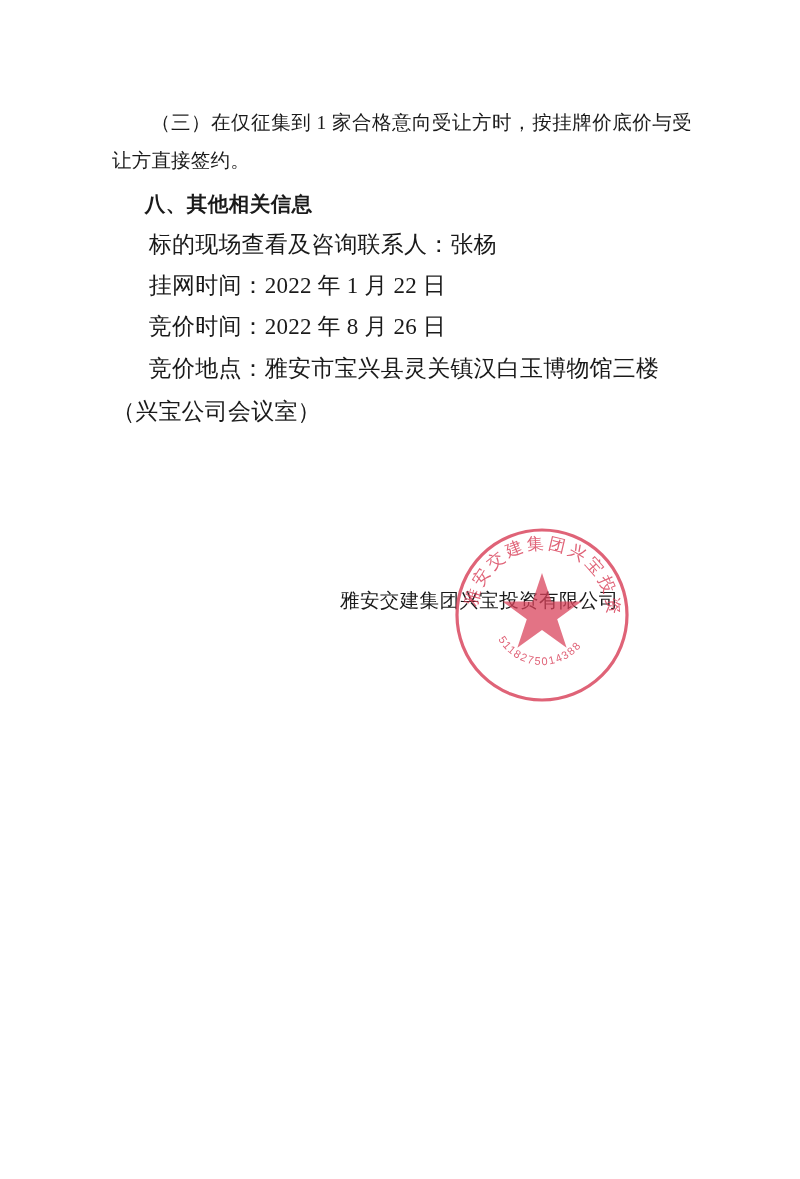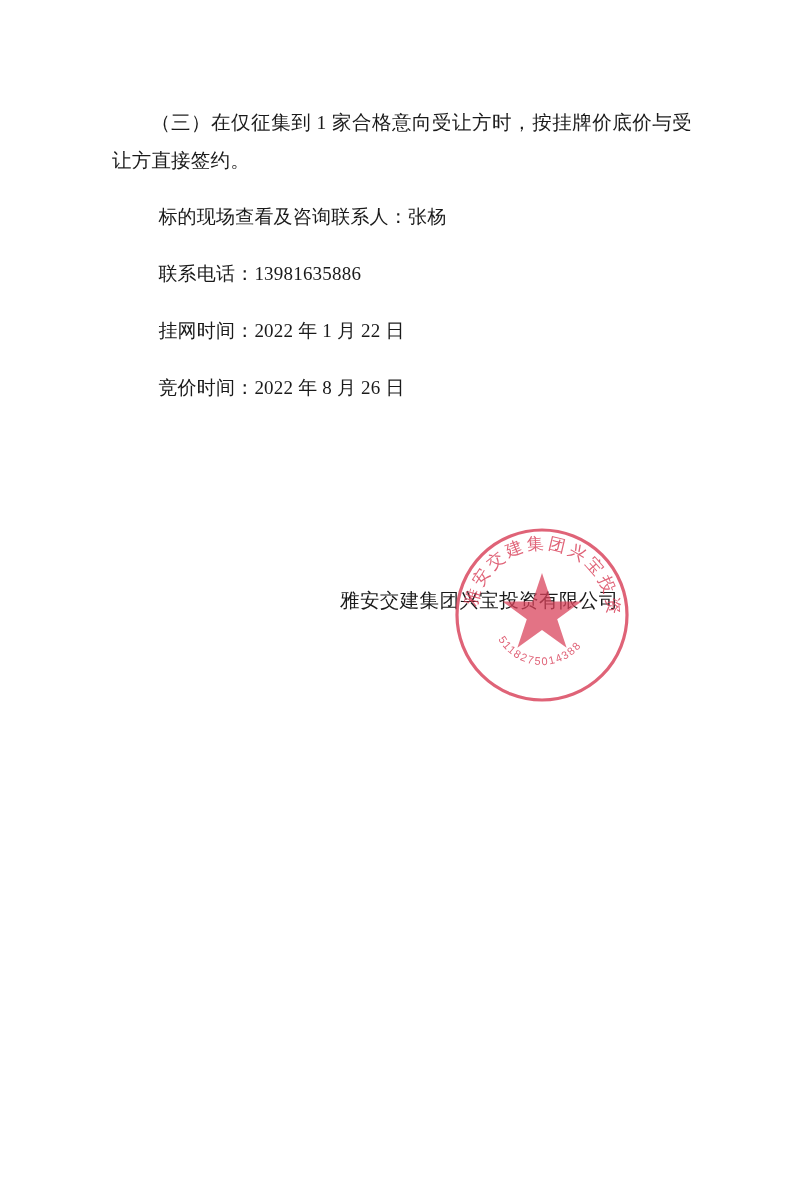--- a/index.html
+++ b/index.html
@@ -39,23 +39,23 @@
   }
   .section-heading {
     font-size: 20.5px;
     line-height: 40px;
     font-weight: bold;
     margin: 4px 0 0 0;
     text-indent: 1.6em;
     letter-spacing: 0.5px;
   }
   .info-line {
-    font-size: 19px;
+    font-size: 23px;
     line-height: 41px;
-    margin: 16px;
+    margin: 0;
     text-indent: 1.6em;
     letter-spacing: 0.2px;
   }
   .info-line.wrap {
     text-indent: 1.6em;
     line-height: 43px;
   }
   .signature-block {
     position: absolute;
     left: 340px;
@@ -90,29 +90,30 @@
 </style>
 </head>
 <body>
 
 <div class="page">
 
   <div class="content">
 
     <p class="para indent">（三）在仅征集到 1 家合格意向受让方时，按挂牌价底价与受让方直接签约。</p>
 
+    <h2 class="section-heading">八、其他相关信息</h2>
 
     <p class="info-line">标的现场查看及咨询联系人：张杨</p>
 
-    <p class="info-line">联系电话：13981635886</p>
 
     <p class="info-line">挂网时间：2022 年 1 月 22 日</p>
 
     <p class="info-line">竞价时间：2022 年 8 月 26 日</p>
 
+    <p class="info-line wrap">竞价地点：雅安市宝兴县灵关镇汉白玉博物馆三楼（兴宝公司会议室）</p>
 
   </div>
 
   <div class="signature-block">
     <div class="sign-org">雅安交建集团兴宝投资有限公司</div>
   </div>
 
   <div class="seal">
     <svg width="180" height="180" viewBox="0 0 180 180" xmlns="http://www.w3.org/2000/svg">
       <g fill="none" stroke="#d9415a" stroke-width="3.2">

